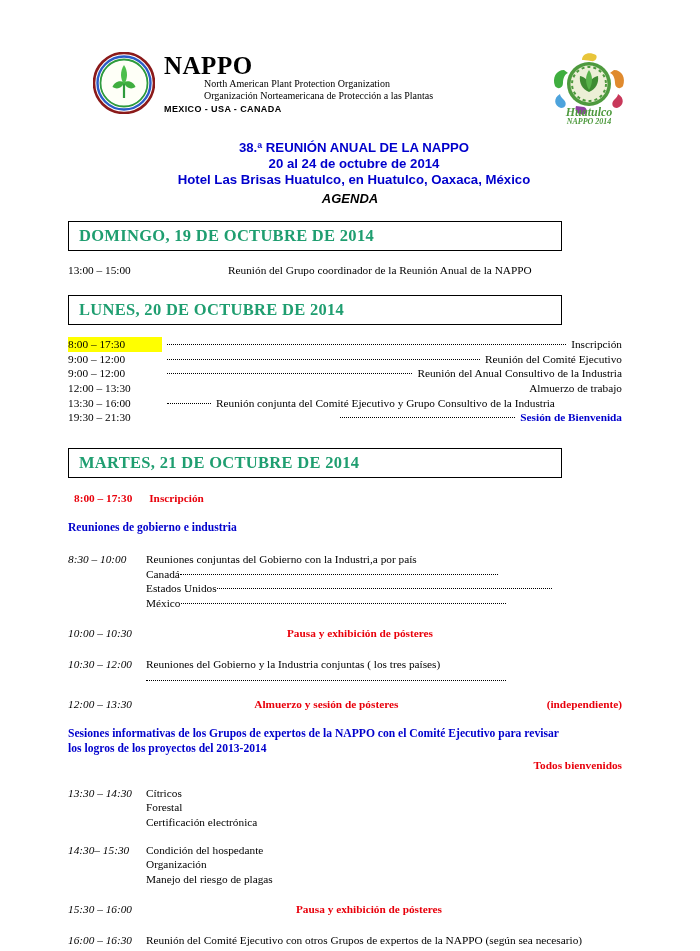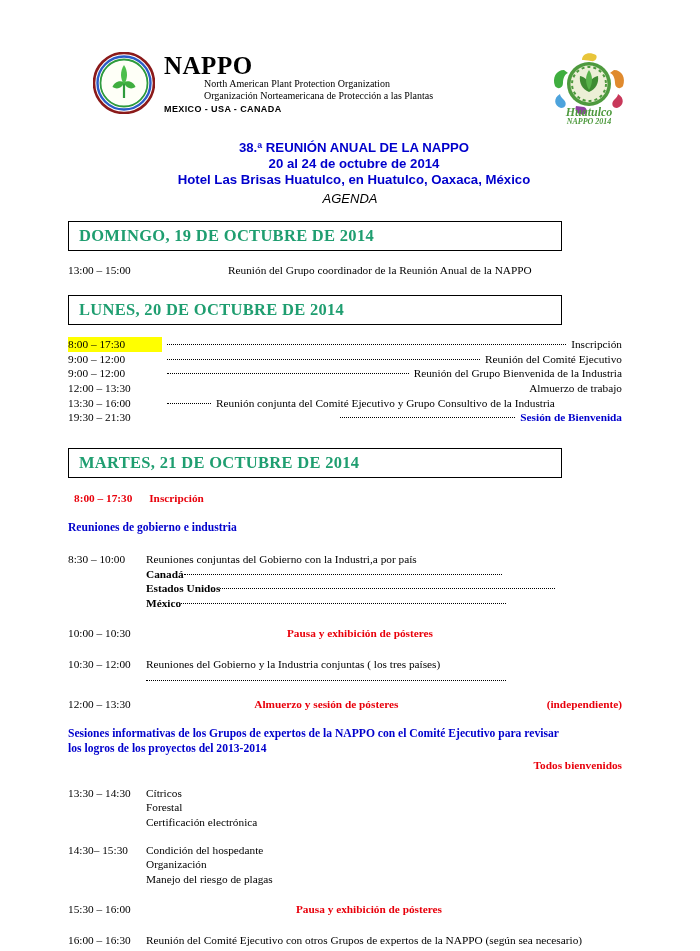--- a/index.html
+++ b/index.html
@@ -86,21 +86,21 @@
   }
   .title-line {
     color: #0000CC;
     font-weight: bold;
     font-size: 13.2px;
     line-height: 16.2px;
     padding-left: 8px;
   }
   .agenda-line {
     color: #000000;
-    font-weight: normal;
+    font-weight: bold;
     font-style: italic;
     font-size: 13px;
     line-height: 17px;
     margin-top: 1px;
   }
 
   
   .content {
     position: relative;
     margin: 0;
@@ -173,27 +173,26 @@
   .blue-bold { color: #0000CC; font-weight: bold; }
   .red-bold { color: #E8000B; font-weight: bold; }
 
   
   .tue { margin-top: 13px; font-size: 11.3px; line-height: 14.6px; }
   .t-line { margin-bottom: 0; }
   .gap-sm { height: 13px; }
   .gap-md { height: 16px; }
 
   .tue-row { display: flex; align-items: baseline; margin-top: 0; }
-  .tue-row .time { flex: 0 0 78px; white-space: pre; }
+  .tue-row .time { flex: 0 0 78px; white-space: pre; font-style: italic; }
   .tue-row .body { flex: 1 1 auto; }
 
   .country-line {
     display: flex;
     align-items: baseline;
-    font-weight: bold;
   }
   .country-line .cname { flex: 0 0 auto; white-space: pre; }
   .country-line .cleader {
     border-bottom: 1px dotted #000;
     position: relative;
     top: -3px;
   }
 
   .center-red {
     text-align: center;
@@ -303,21 +302,21 @@
 
       <div class="leader-row">
         <span class="time">9:00 – 12:00</span>
         <span class="leader"></span>
         <span class="label">Reunión del Comité Ejecutivo</span>
       </div>
 
       <div class="leader-row">
         <span class="time">9:00 – 12:00</span>
         <span class="leader"></span>
-        <span class="label">Reunión del Grupo Bienvenida de la Industria</span>
+        <span class="label">Reunión del Anual Consultivo de la Industria</span>
       </div>
 
       <div class="leader-row">
         <span class="time">12:00 – 13:30</span>
         <span class="leader" style="visibility:hidden;"></span>
         <span class="label">Almuerzo de trabajo</span>
       </div>
 
       <div class="leader-row">
         <span class="time">13:30 – 16:00</span>

